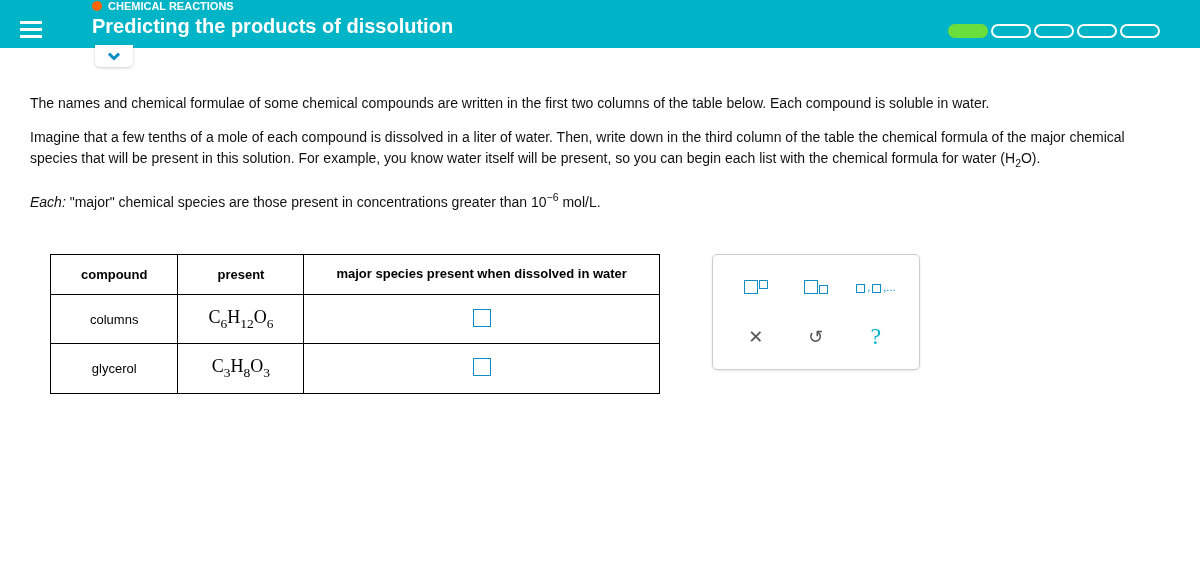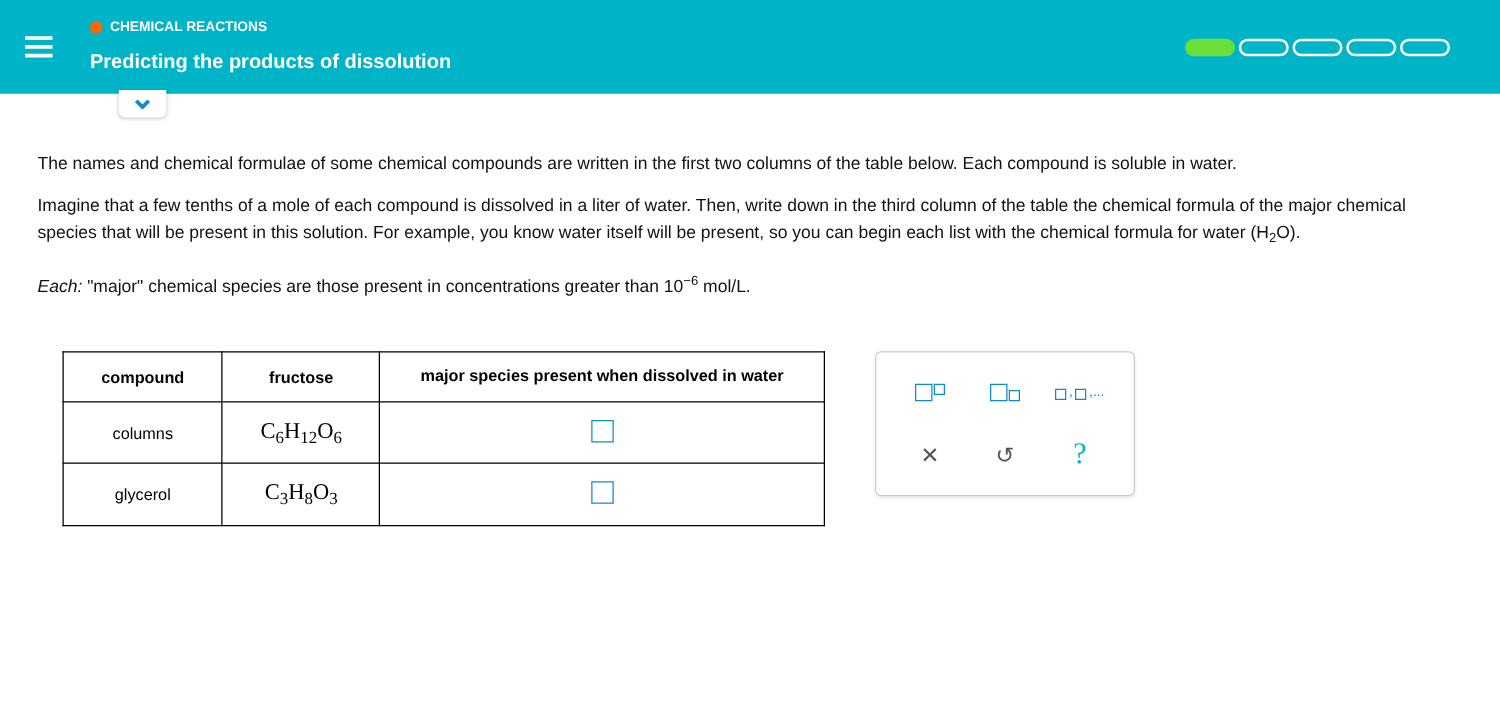--- a/index.html
+++ b/index.html
@@ -9,23 +9,24 @@
     }
     body {
       font-family: Verdana, Arial, sans-serif;
       background: #fff;
       width: 1200px;
     }
     .header {
       background: #00b4c8;
       color: white;
       display: flex;
-      align-items: center;
+      align-items: flex-end;
       padding: 10px 20px;
-      height: 75px;
+      height: 48px;
+      gap: 20px;
     }
     .menu-icon {
       display: flex;
       flex-direction: column;
       gap: 4px;
       margin-right: 30px;
       cursor: pointer;
     }
     .menu-icon span {
       width: 22px;
@@ -42,23 +43,23 @@
       align-items: center;
       gap: 6px;
     }
     .orange-dot {
       width: 10px;
       height: 10px;
       background: #ff6600;
       border-radius: 50%;
     }
     .title {
-      font-size: 16px;
+      font-size: 20px;
       font-weight: bold;
-      margin-top: 13px;
+      margin-top: 3px;
     }
     .progress-boxes {
       display: flex;
       gap: 3px;
       margin-right: 20px;
     }
     .progress-box {
       width: 40px;
       height: 14px;
       border: 2px solid white;
@@ -123,21 +124,21 @@
     }
     .note i {
       font-style: italic;
     }
     sup, sub {
       font-size: 0.75em;
     }
     .bottom-section {
       display: flex;
       margin-top: 40px;
-      gap: 40px;
+      gap: 52px;
     }
     table {
       border-collapse: collapse;
       margin-left: 20px;
     }
     td, th {
       border: 1px solid #000;
       padding: 12px 30px;
       text-align: center;
       font-size: 13px;
@@ -259,21 +260,21 @@
       <i>Each:</i><span> "major" chemical species are those present in concentrations greater than 10</span><sup>−6</sup><span> mol/L.</span>
     </p>
   </div>
 
   <div class="bottom-section">
 
     <table>
       <tbody>
           <tr>
         <th>compound</th>
-        <th>fructose</th>
+        <th>present</th>
         <th style="padding:8px 32px;line-height:1.3">
           <span>major species present when dissolved in water</span>
         </th>
       </tr>
       <tr>
         <td>columns</td>
         <td class="formula-cell">C<sub>6</sub>H<sub>12</sub>O<sub>6</sub></td>
         <td><span class="input-box"></span></td>
       </tr>
       <tr>

